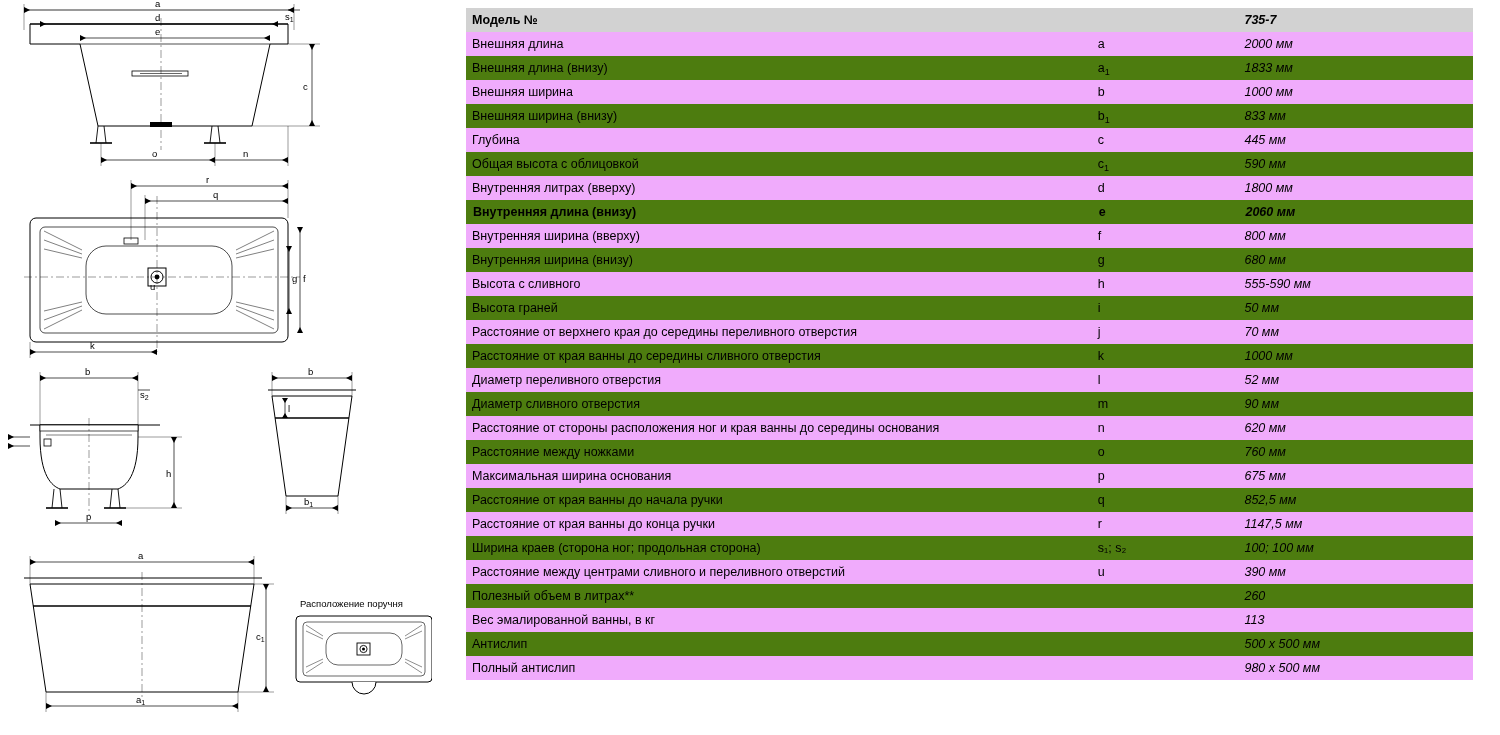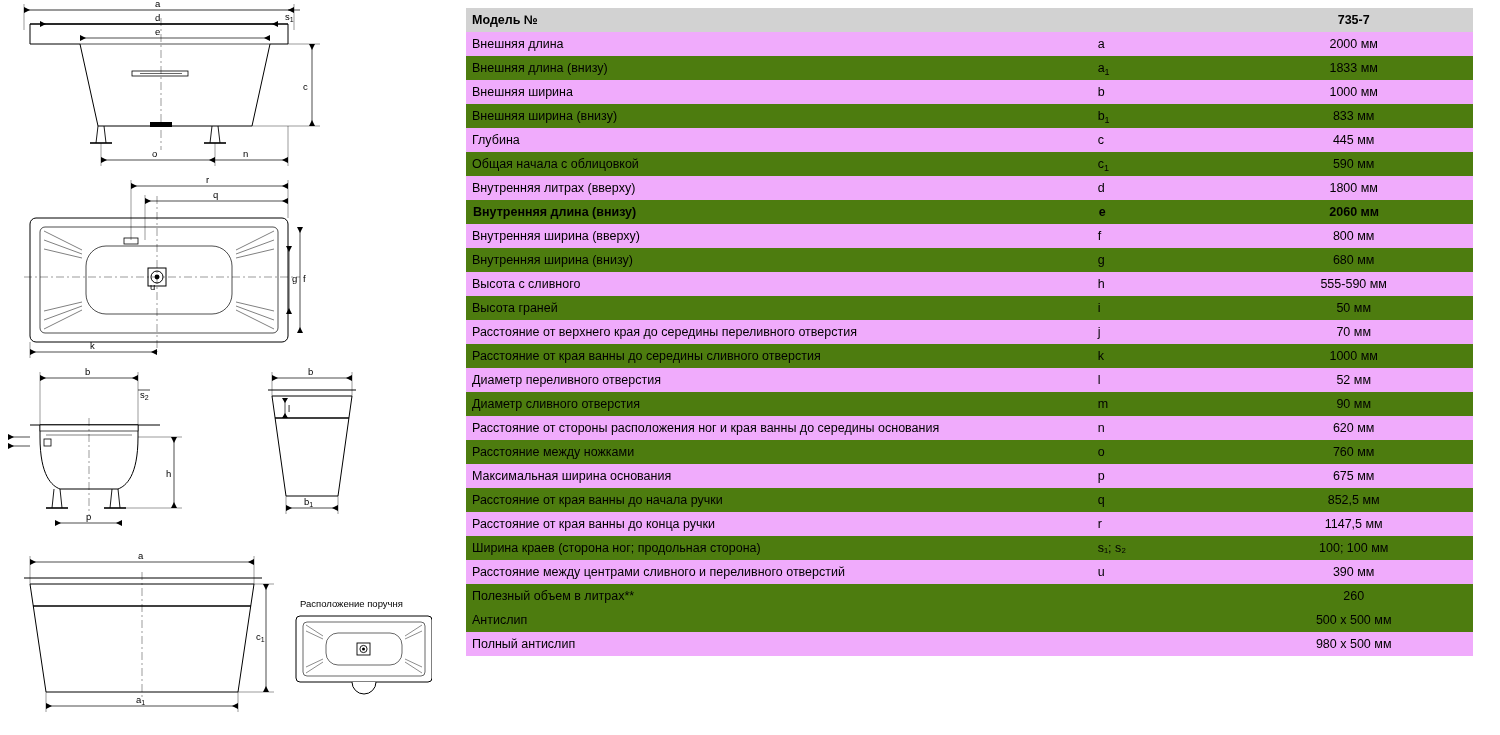--- a/index.html
+++ b/index.html
@@ -50,21 +50,21 @@
   }
   .spec tr.alt td { background: #4d7c0f; }
   .spec tr.plain td { background: #f0abfc; }
   .spec tr.head td {
     background: #d2d2d2;
     font-weight: bold;
   }
   .spec tr.bold td { font-weight: bold; padding-left: 7px; }
   .col-name  { width: 640px; text-align: left; margin-top: 20px; }
   .col-sym   { width: 140px; text-align: left; }
-  .col-val   { width: 227px; text-align: center; padding-right: 10px !important; }
+  .col-val   { width: 227px; text-align: left; padding-right: 10px !important; font-style: italic; }
   sub { font-size: 9px; vertical-align: baseline; position: relative; top: 3px; }
 
   
   .cap {
     font-size: 9.5px;
     fill: #000;
   }
 </style>
 </head>
 <body>
@@ -343,21 +343,21 @@
           <td class="col-name">Внешняя ширина (внизу)</td>
           <td class="col-sym">b<sub>1</sub></td>
           <td class="col-val">833 мм</td>
         </tr>
         <tr class="plain">
           <td class="col-name">Глубина</td>
           <td class="col-sym">c</td>
           <td class="col-val">445 мм</td>
         </tr>
         <tr class="alt">
-          <td class="col-name">Общая начала с облицовкой</td>
+          <td class="col-name">Общая высота с облицовкой</td>
           <td class="col-sym">c<sub>1</sub></td>
           <td class="col-val">590 мм</td>
         </tr>
         <tr class="plain">
           <td class="col-name">Внутренняя литрах (вверху)</td>
           <td class="col-sym">d</td>
           <td class="col-val">1800 мм</td>
         </tr>
         <tr class="alt bold">
           <td class="col-name">Внутренняя длина (внизу)</td>
@@ -437,20 +437,25 @@
         <tr class="plain">
           <td class="col-name">Расстояние между центрами сливного и переливного отверстий</td>
           <td class="col-sym">u</td>
           <td class="col-val">390 мм</td>
         </tr>
         <tr class="alt">
           <td class="col-name">Полезный объем в литрах**</td>
           <td class="col-sym"></td>
           <td class="col-val">260</td>
         </tr>
+        <tr class="plain">
+          <td class="col-name">Вес эмалированной ванны, в кг</td>
+          <td class="col-sym"></td>
+          <td class="col-val">113</td>
+        </tr>
         <tr class="alt">
           <td class="col-name">Антислип</td>
           <td class="col-sym"></td>
           <td class="col-val">500 x 500 мм</td>
         </tr>
         <tr class="plain">
           <td class="col-name">Полный антислип</td>
           <td class="col-sym"></td>
           <td class="col-val">980 x 500 мм</td>
         </tr>

